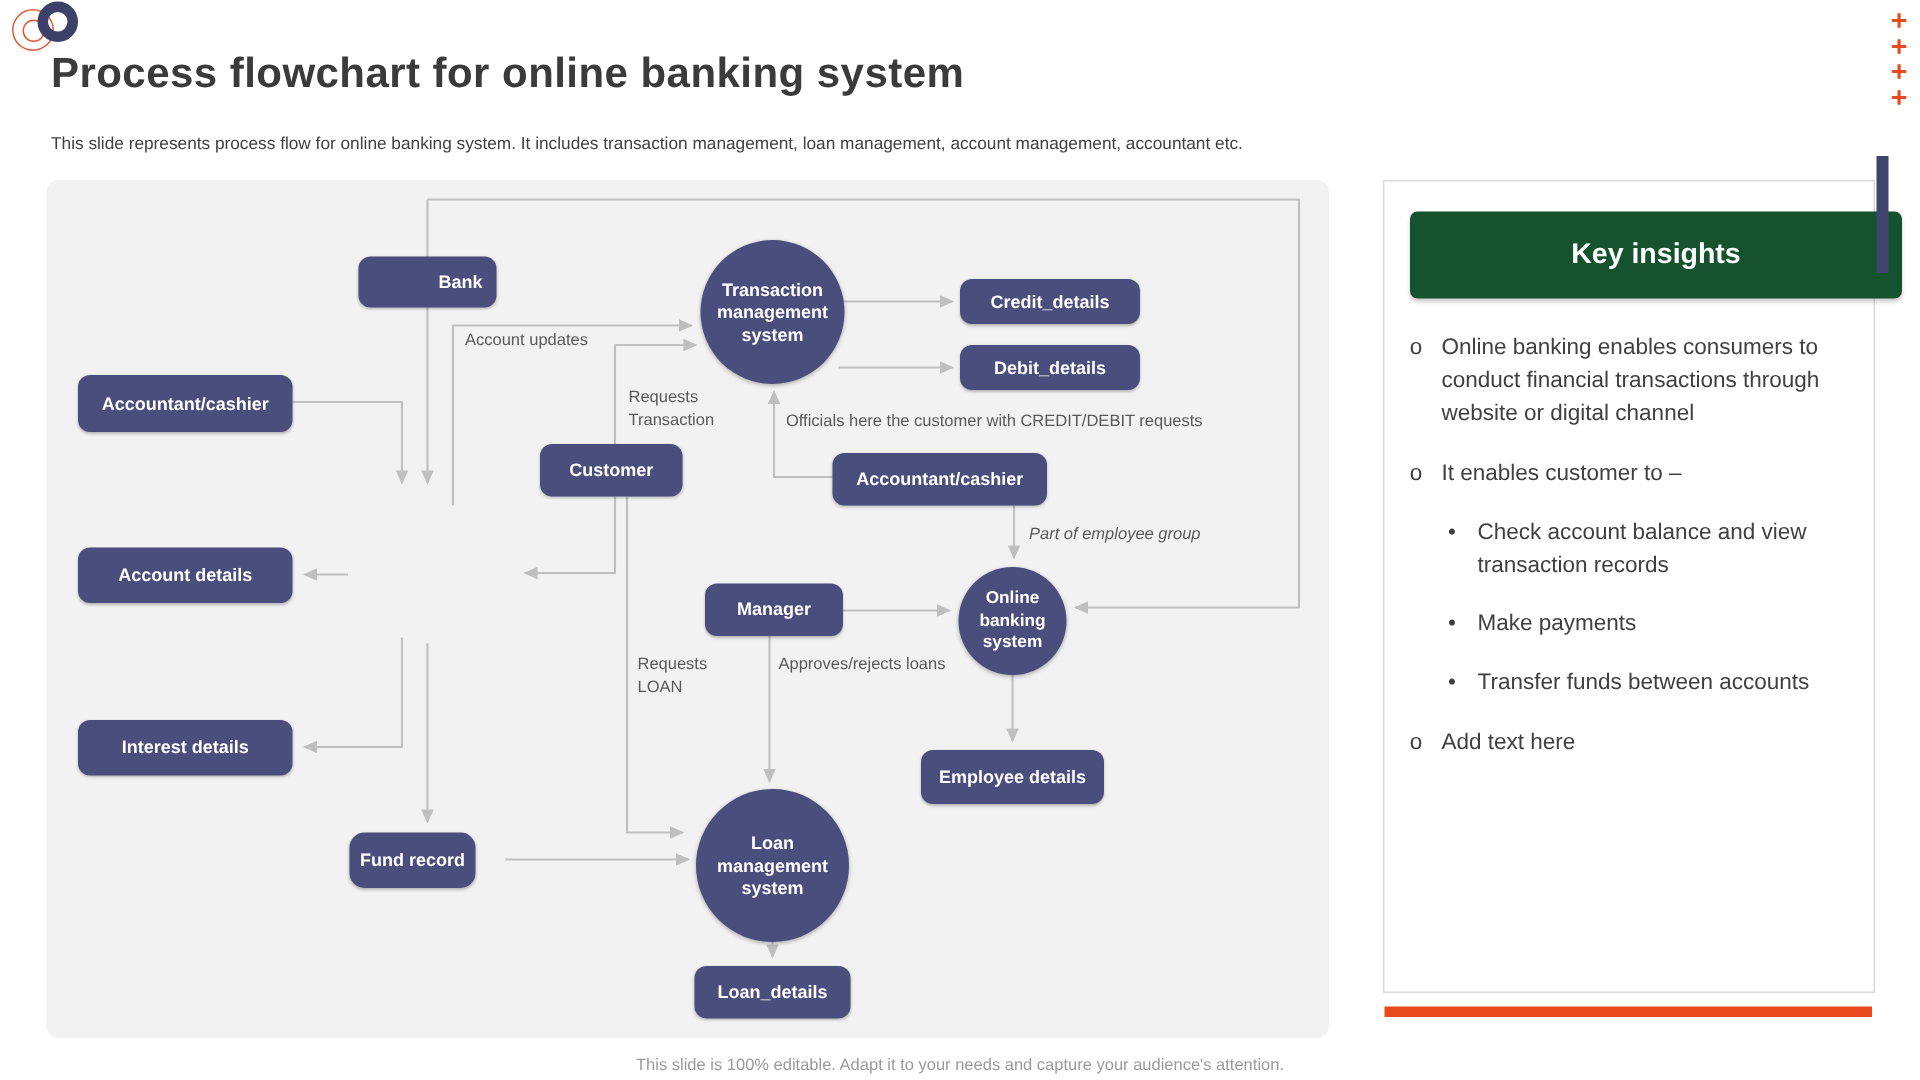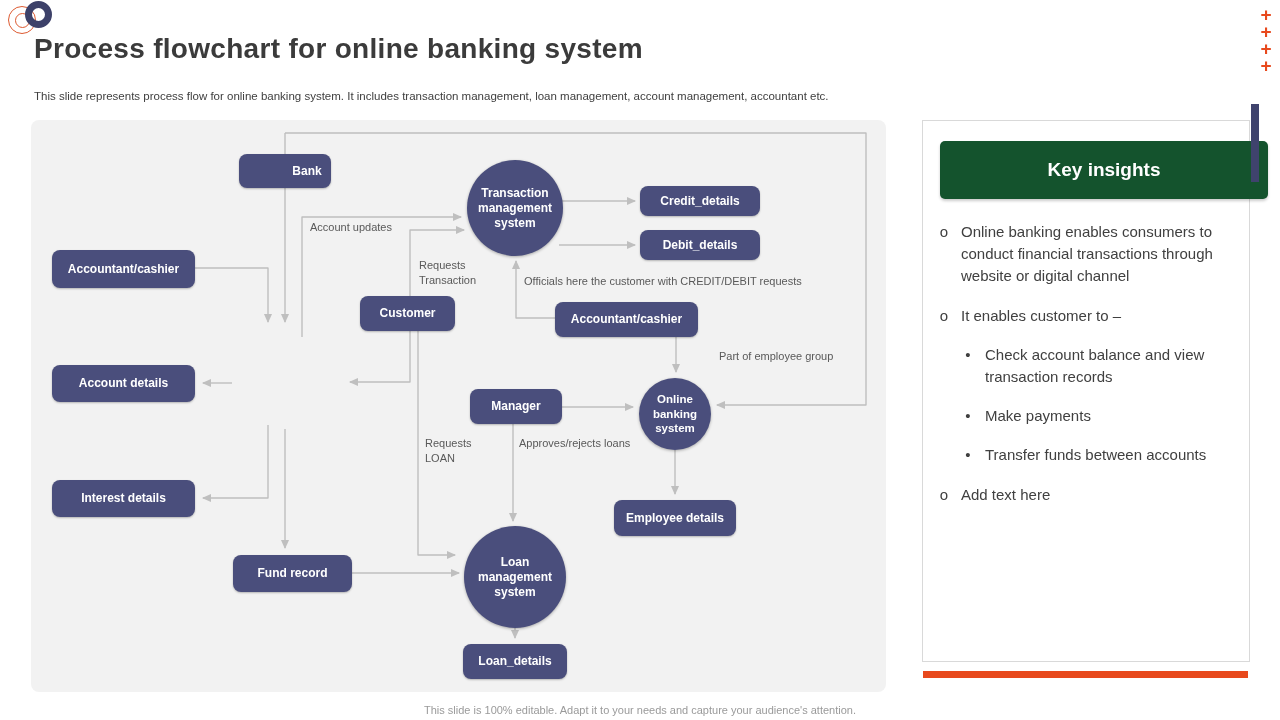--- a/index.html
+++ b/index.html
@@ -100,41 +100,41 @@
         <path d="M482,304 L482,401" marker-end="url(#arw)"></path>
         <path d="M531,81 L604,81" marker-end="url(#arw)"></path>
         <path d="M528,125 L604,125" marker-end="url(#arw)"></path>
         <path d="M524,198 L485,198 L485,141" marker-end="url(#arw)"></path>
         <path d="M645,217 L645,252" marker-end="url(#arw)"></path>
         <path d="M644,330 L644,374" marker-end="url(#arw)"></path>
         <path d="M484,508 L484,518" marker-end="url(#arw)"></path>
       </g>
     </svg>
 
-    <div class="node rect-node" style="left:208px; top:34px; width:92px; height:34px;padding-left:44px;">Bank</div>
+    <div class="node rect-node" style="left:208px; top:51px; width:92px; height:34px;padding-left:44px;">Bank</div>
     <div class="node rect-node" style="left:21px; top:130px; width:143px; height:38px;">Accountant/cashier</div>
     <div class="node rect-node" style="left:21px; top:360px; width:143px; height:37px;">Interest details</div>
     <div class="node rect-node" style="left:21px; top:245px; width:143px; height:37px;">Account details</div>
-    <div class="node rect-node" style="left:202px; top:435px; width:119px; height:37px;">Fund record</div>
+    <div class="node rect-node" style="left:202px; top:435px; width:84px; height:37px;border-radius:10px;">Fund record</div>
     <div class="node rect-node" style="left:329px; top:176px; width:95px; height:35px;">Customer</div>
     <div class="node rect-node" style="left:609px; top:66px; width:120px; height:30px;">Credit_details</div>
     <div class="node rect-node" style="left:609px; top:110px; width:120px; height:30px;">Debit_details</div>
     <div class="node rect-node" style="left:524px; top:182px; width:143px; height:35px;">Accountant/cashier</div>
     <div class="node rect-node" style="left:439px; top:269px; width:92px; height:35px;">Manager</div>
     <div class="node rect-node" style="left:583px; top:380px; width:122px; height:36px;">Employee details</div>
     <div class="node rect-node" style="left:432px; top:524px; width:104px; height:35px;">Loan_details</div>
 
     <div class="node circle-node" style="left:436px; top:40px; width:96px; height:96px;">Transaction management system</div>
     <div class="node circle-node" style="left:608px; top:258px; width:72px; height:72px; font-size:11.5px;">Online banking system</div>
     <div class="node circle-node" style="left:433px; top:406px; width:102px; height:102px;">Loan management system</div>
 
     <div class="edge-label" style="left:279px; top:100px; width:100px;">Account updates</div>
     <div class="edge-label" style="left:388px; top:138px; width:68px;">Requests Transaction</div>
     <div class="edge-label" style="left:493px; top:154px; width:330px;">Officials here the customer with CREDIT/DEBIT  requests</div>
-    <div class="edge-label" style="left:688px; top:229px; width:140px;">Part of employee  group</div>
+    <div class="edge-label" style="left:655px; top:229px; width:140px;font-style:italic;">Part of employee  group</div>
     <div class="edge-label" style="left:488px; top:316px; width:140px;">Approves/rejects loans</div>
     <div class="edge-label" style="left:394px; top:316px; width:60px;">Requests LOAN</div>
   </div>
 
   <div class="insights-card"></div>
   <div class="navy-bar"></div>
   <div class="insights-banner">
     <span>Key insights</span>
   </div>
   <ul class="insights-list">

